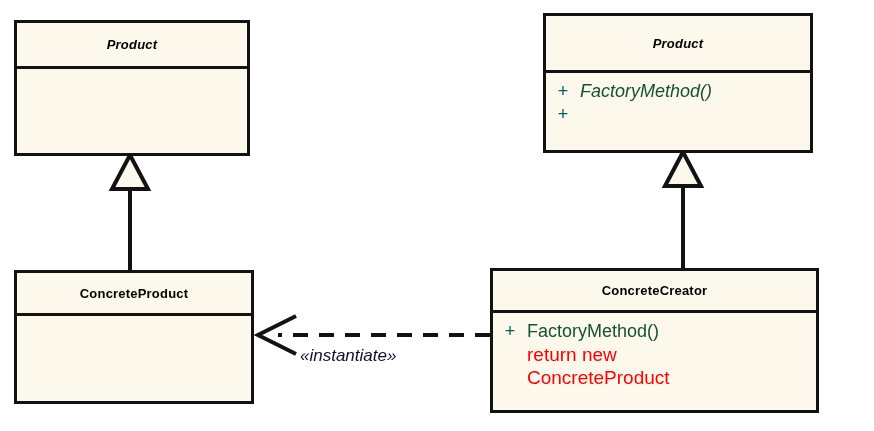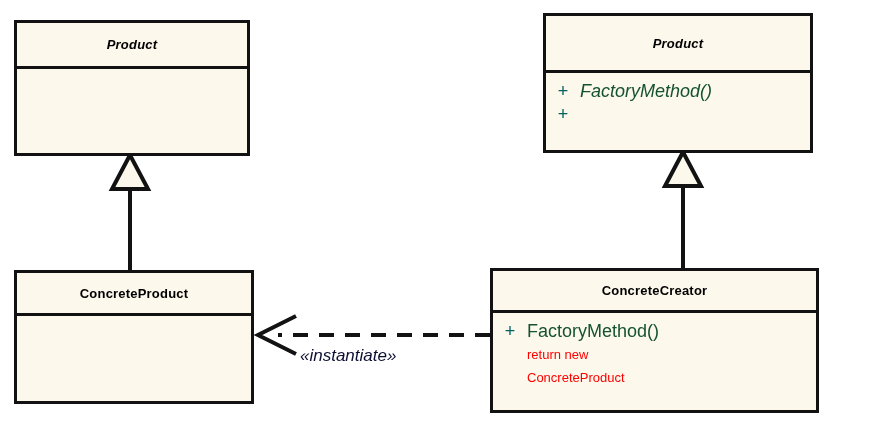--- a/index.html
+++ b/index.html
@@ -79,21 +79,21 @@
   }
   .member-name {
     color: #14532d;
   }
   .member-name.abstract {
     font-style: italic;
   }
   .member-note {
     color: #FF0000;
     padding-left: 34px;
-    font-size: 13px;
+    font-size: 19px;
     line-height: 23px;
     white-space: nowrap;
   }
 
   
   #connectors {
     position: absolute;
     left: 0;
     top: 0;
     width: 874px;

